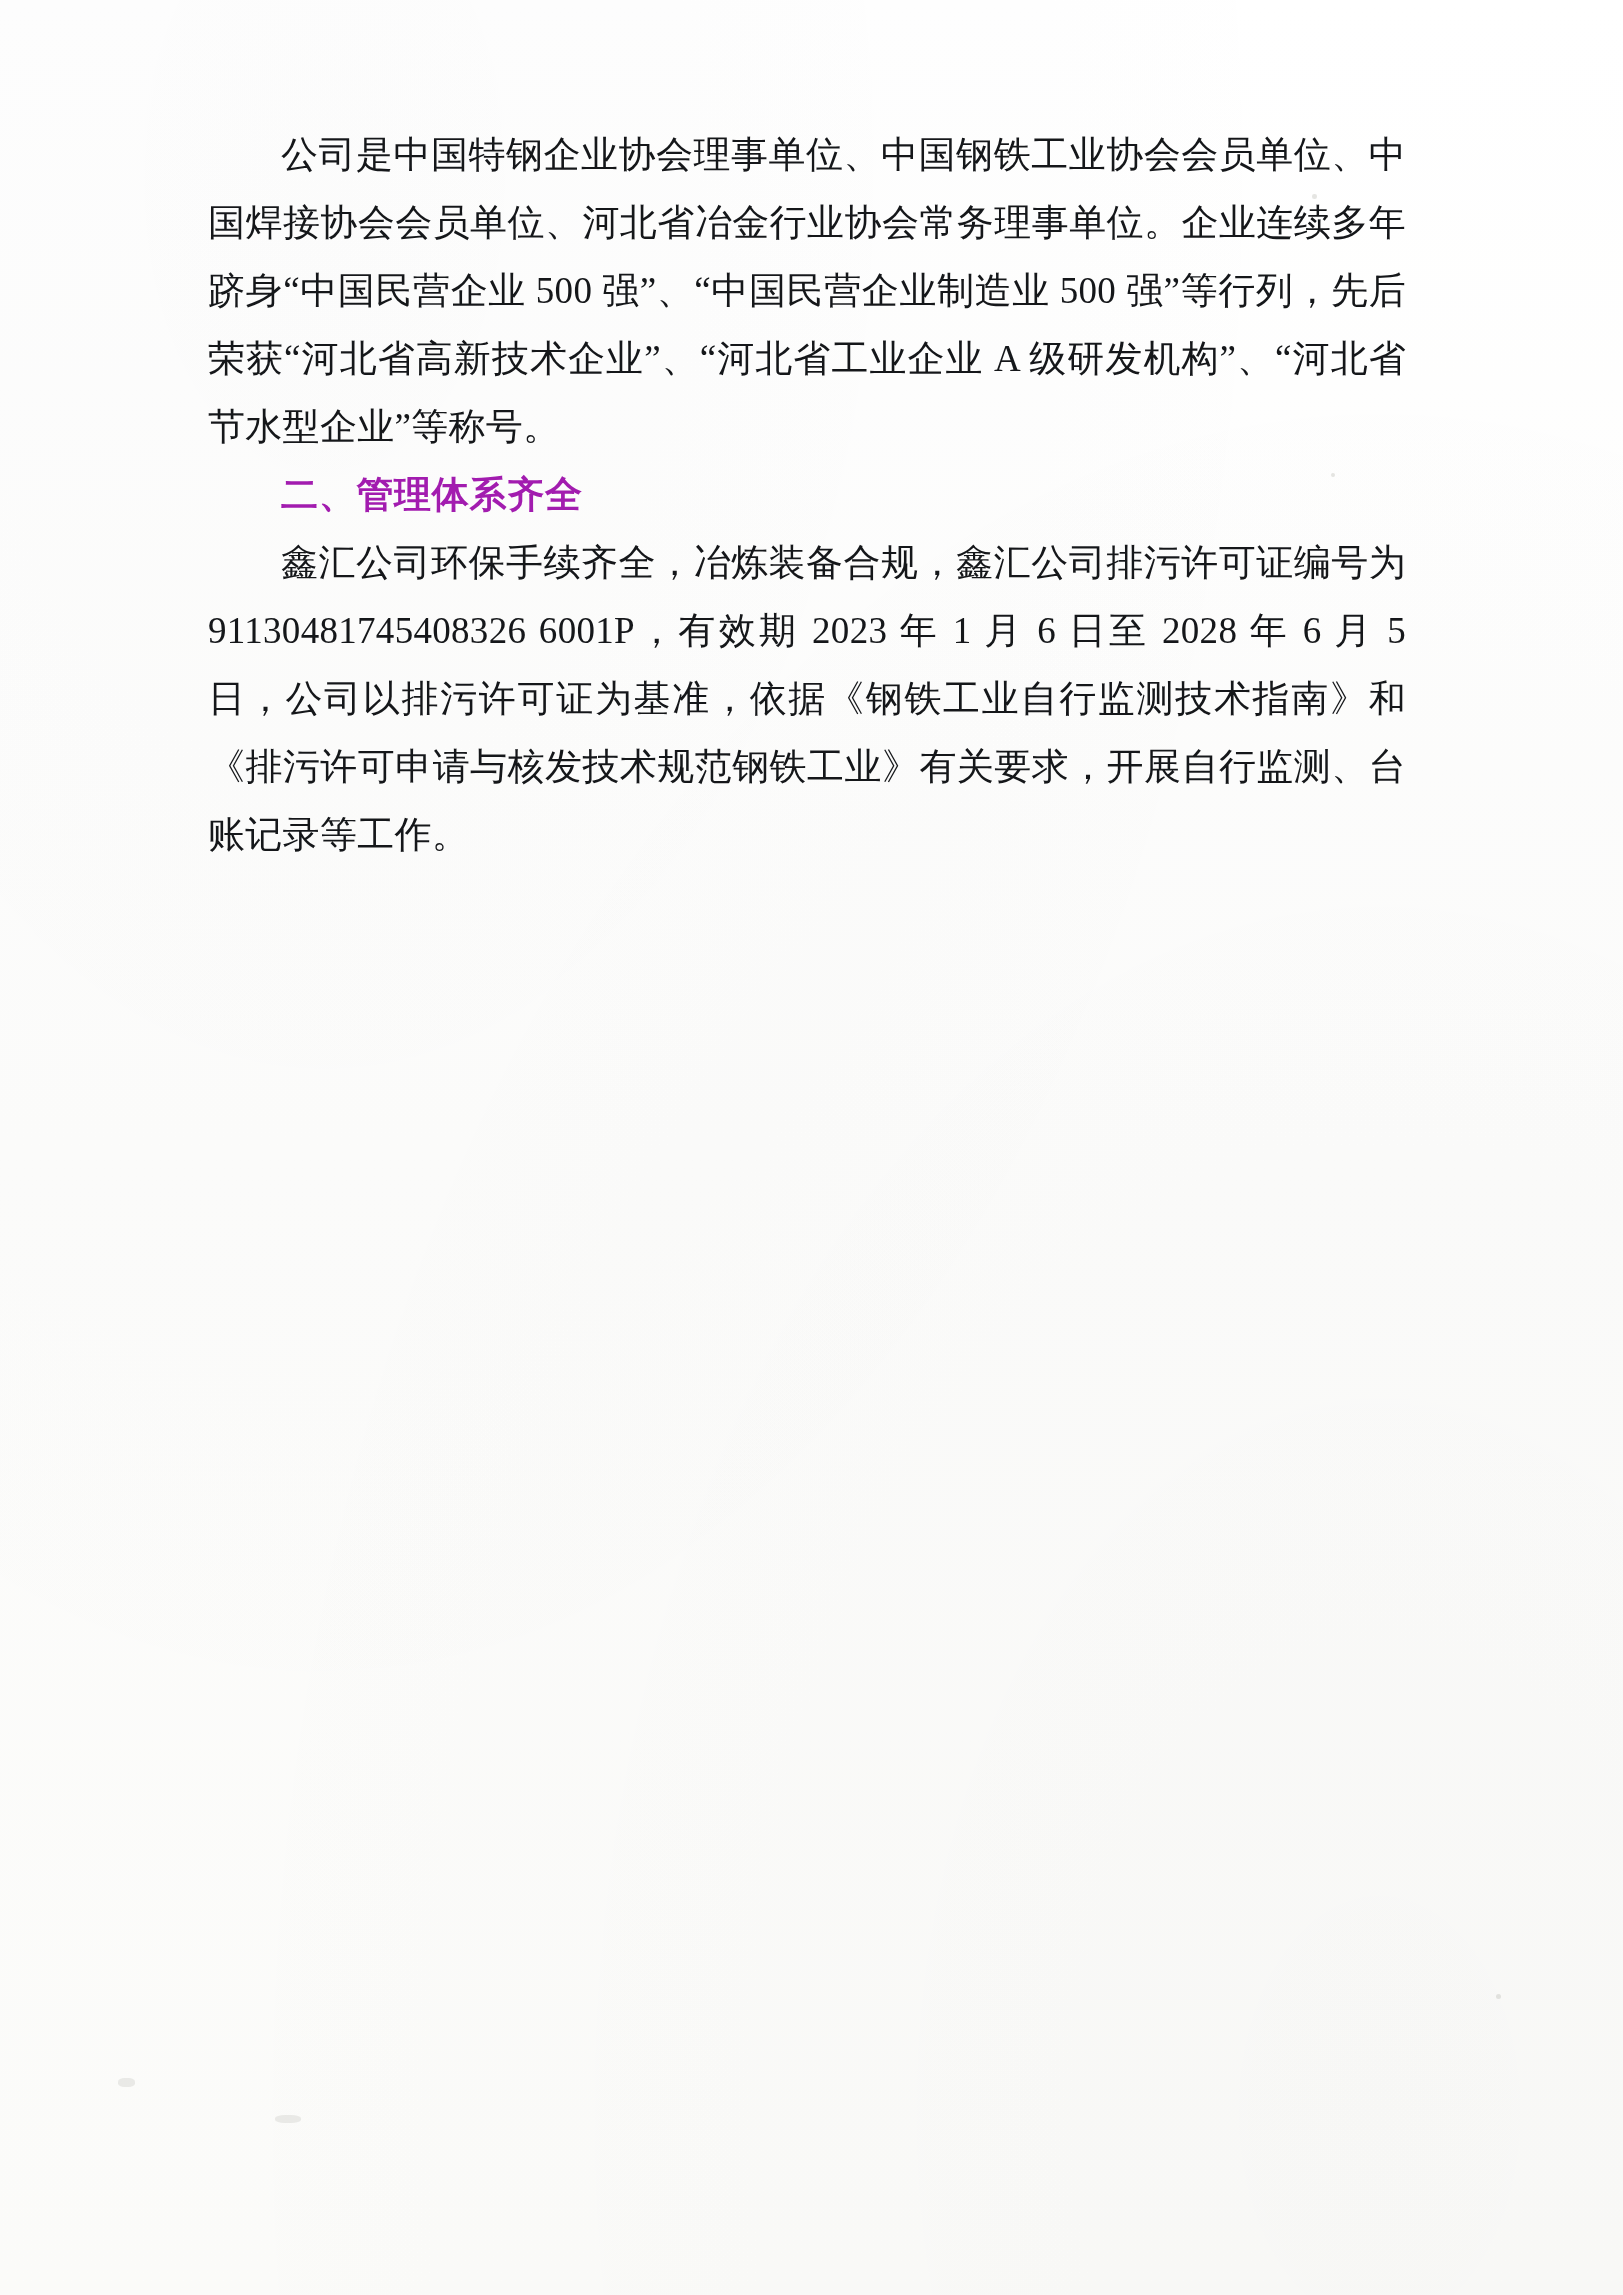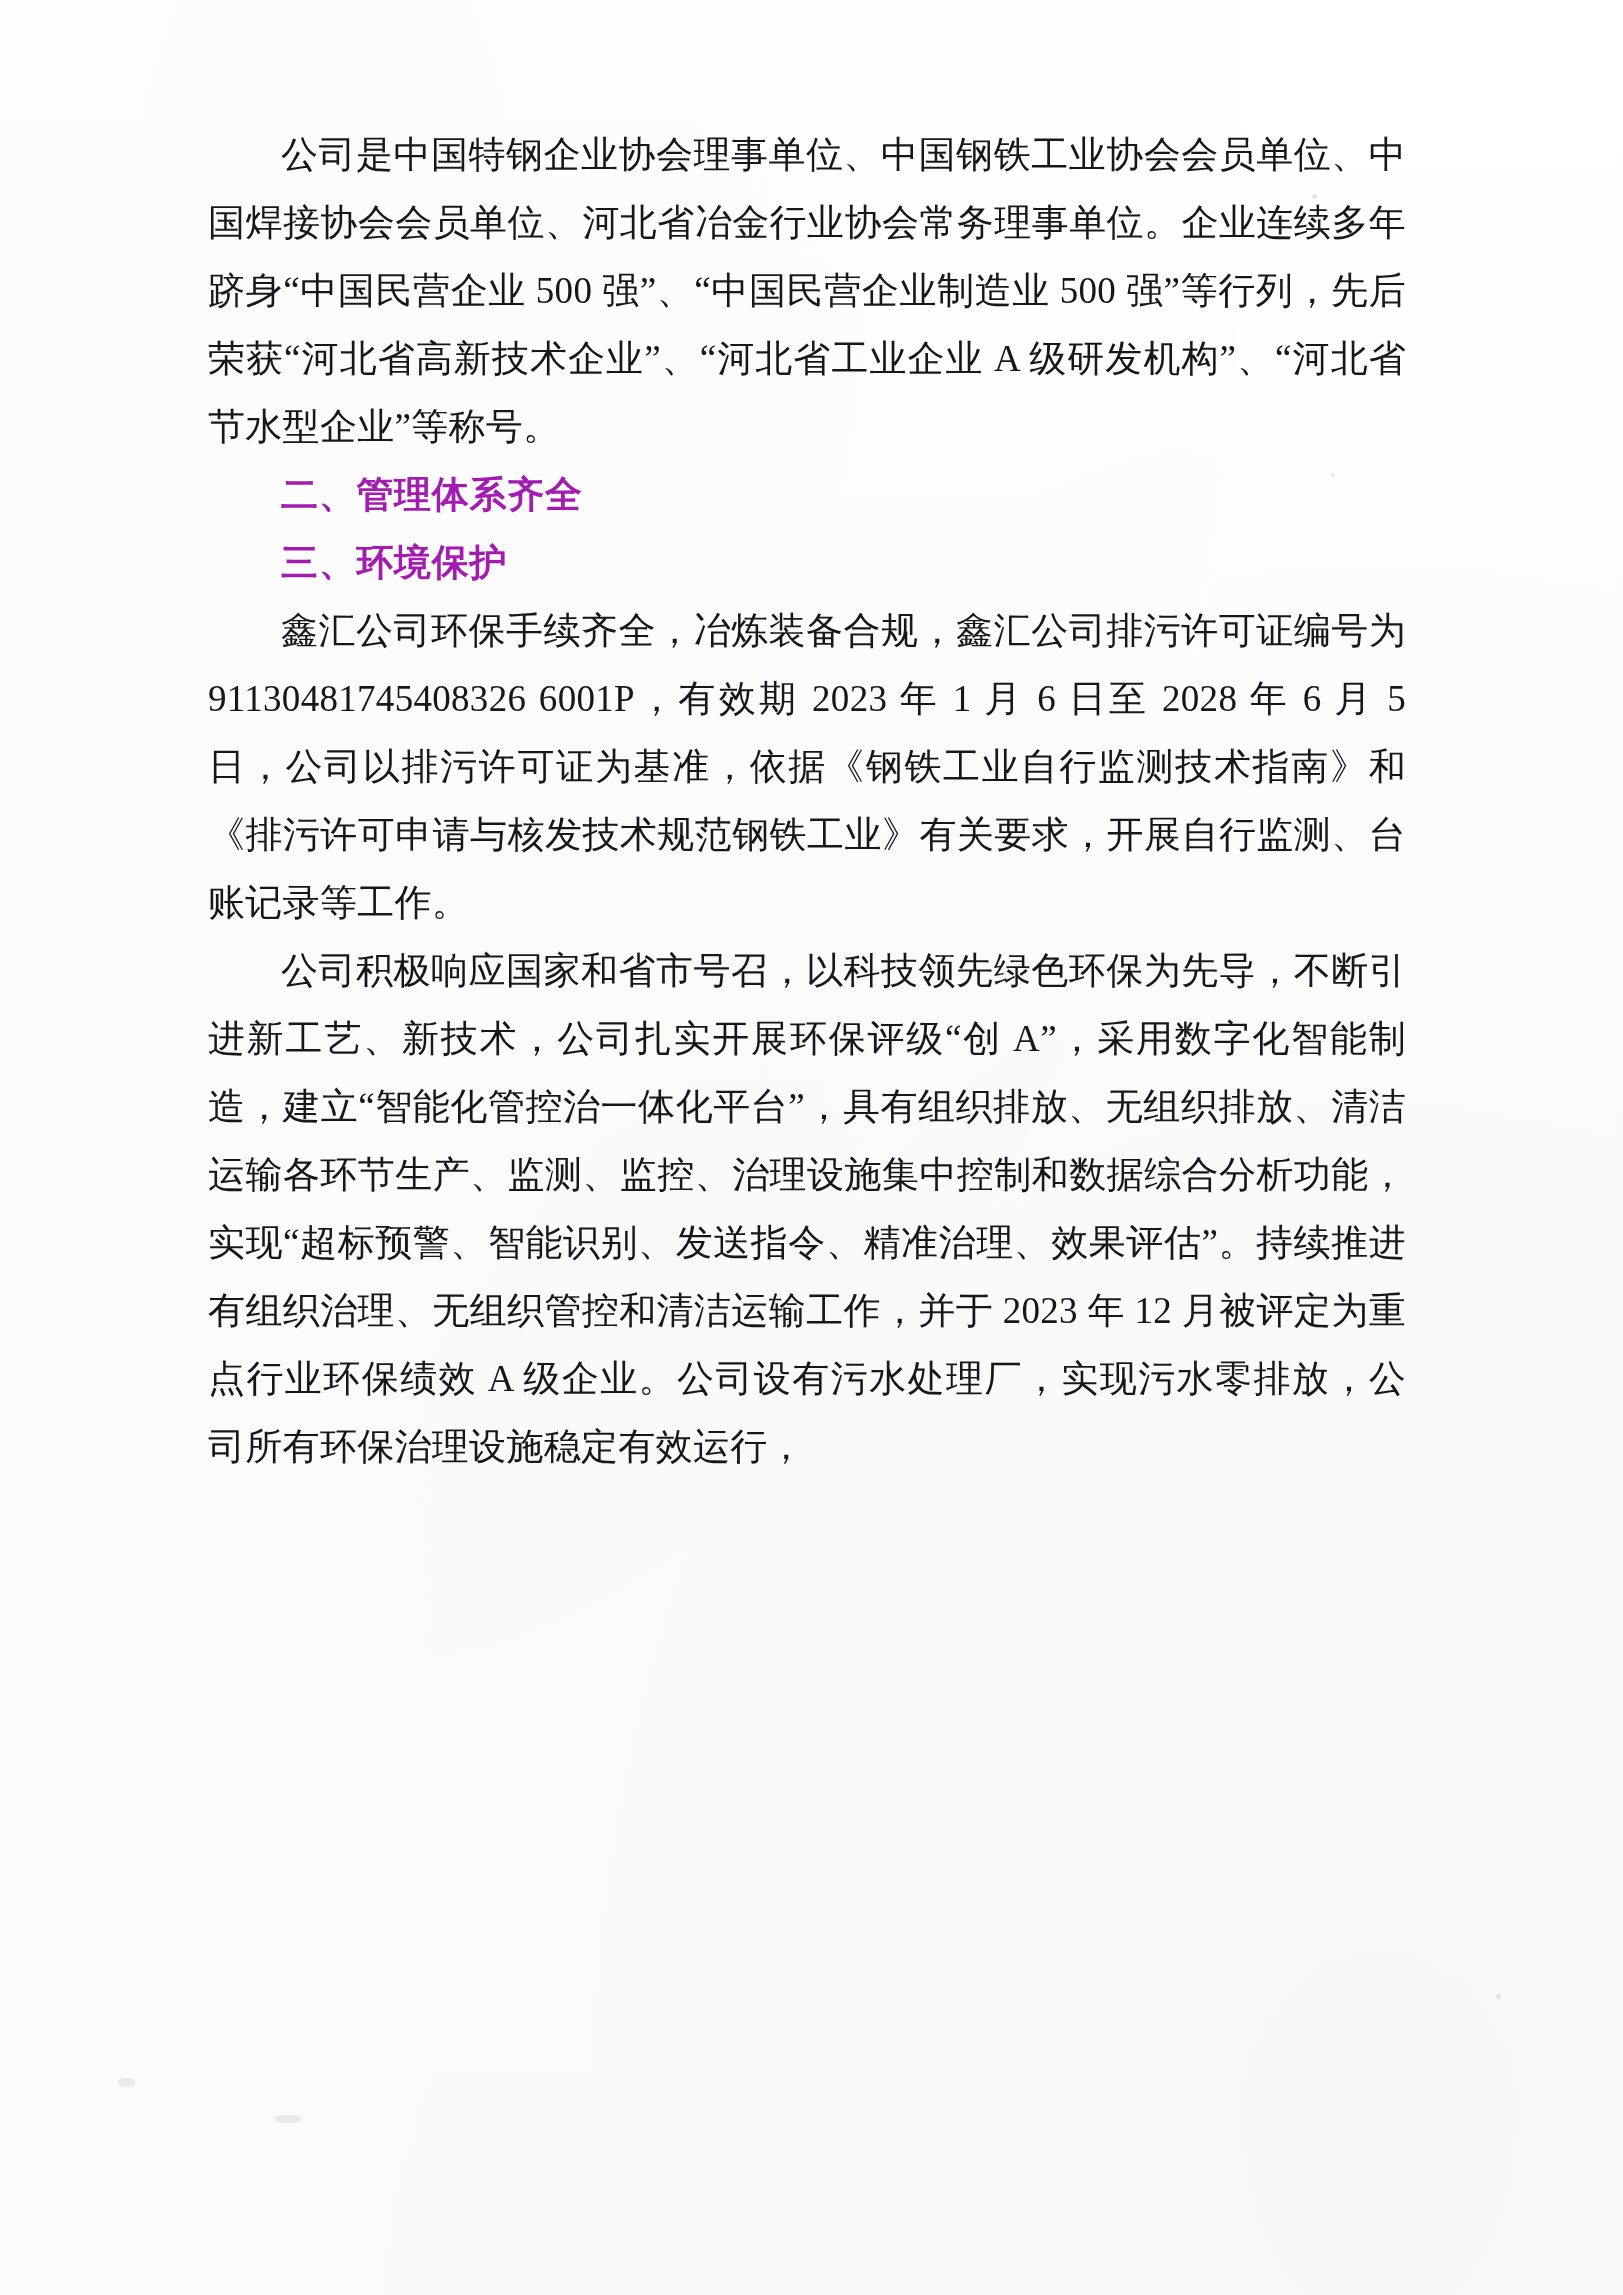--- a/index.html
+++ b/index.html
@@ -86,21 +86,19 @@
   <div class="smudge" style="left:275px; top:2115px; width:26px; height:7.9px;"></div>
   <div class="speck" style="left:1496px; top:1994px; width:5.2px; height:5.2px;"></div>
 
   <div class="content">
 
     <p class="para indent">公司是中国特钢企业协会理事单位、中国钢铁工业协会会员单位、中国焊接协会会员单位、河北省冶金行业协会常务理事单位。企业连续多年跻身“中国民营企业 500 强”、“中国民营企业制造业 500 强”等行列，先后荣获“河北省高新技术企业”、“河北省工业企业 A 级研发机构”、“河北省节水型企业”等称号。</p>
 
     <h2 class="heading">二、管理体系齐全</h2>
 
 
-    <h2 class="heading">三、环境保护</h2>
 
     <p class="para indent">鑫汇公司环保手续齐全，冶炼装备合规，鑫汇公司排污许可证编号为 91130481745408326 6001P，有效期 2023 年 1 月 6 日至 2028 年 6 月 5 日，公司以排污许可证为基准，依据《钢铁工业自行监测技术指南》和《排污许可申请与核发技术规范钢铁工业》有关要求，开展自行监测、台账记录等工作。</p>
 
-    <p class="para indent">公司积极响应国家和省市号召，以科技领先绿色环保为先导，不断引进新工艺、新技术，公司扎实开展环保评级“创 A”，采用数字化智能制造，建立“智能化管控治一体化平台”，具有组织排放、无组织排放、清洁运输各环节生产、监测、监控、治理设施集中控制和数据综合分析功能，实现“超标预警、智能识别、发送指令、精准治理、效果评估”。持续推进有组织治理、无组织管控和清洁运输工作，并于 2023 年 12 月被评定为重点行业环保绩效 A 级企业。公司设有污水处理厂，实现污水零排放，公司所有环保治理设施稳定有效运行，</p>
 
   </div>
 </div>
 
 
 </body></html>

